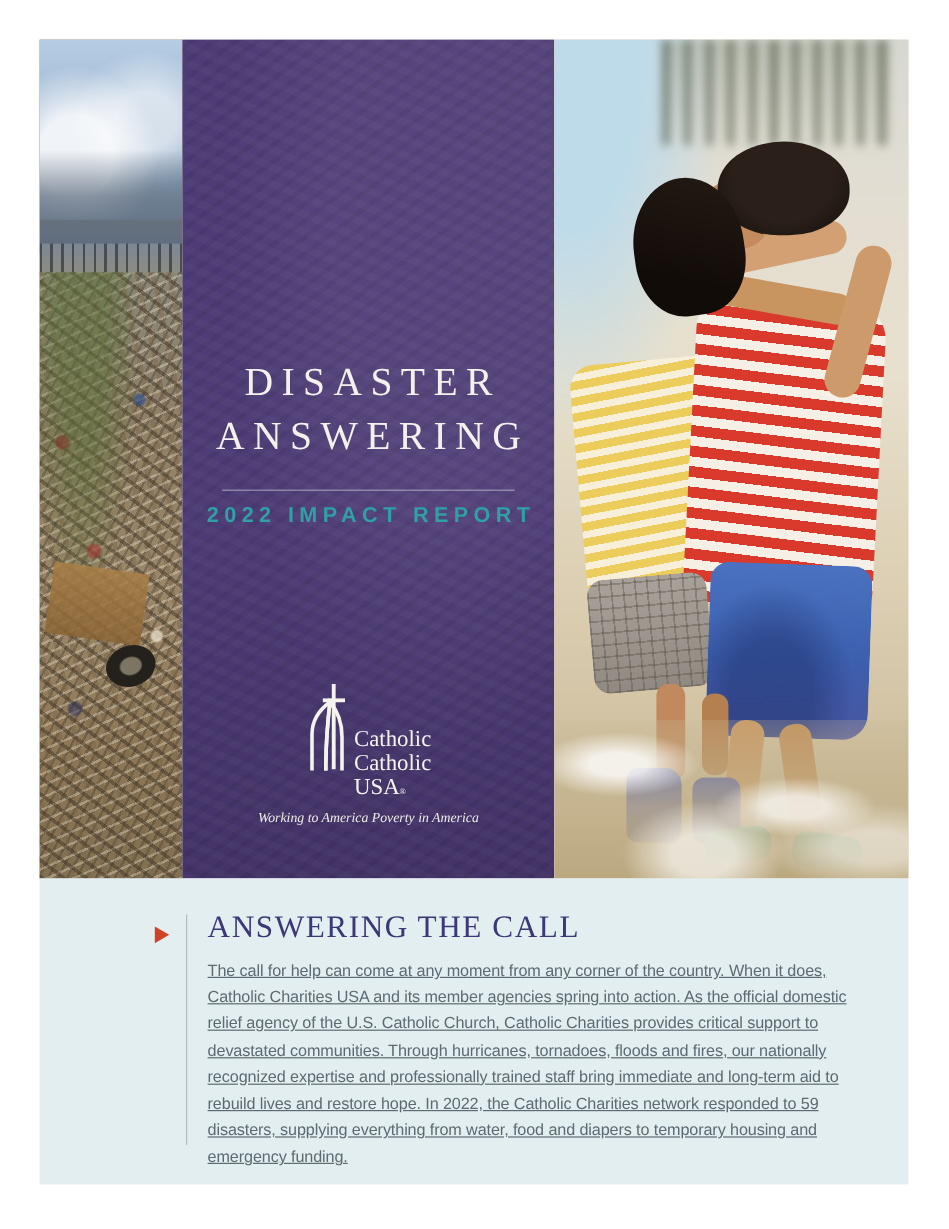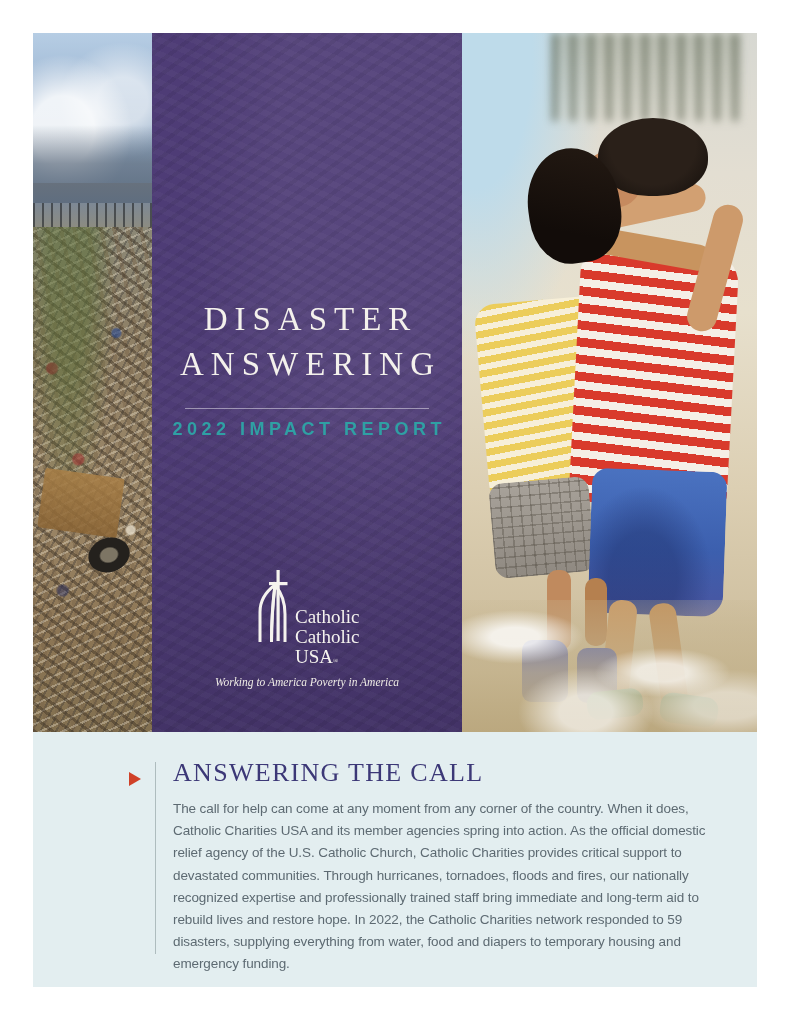--- a/index.html
+++ b/index.html
@@ -130,21 +130,21 @@
 
   
   .info-panel{position:absolute;left:33px;top:732px;width:724px;height:255px;background:#e3eef0;}
   .bullet{position:absolute;left:96px;top:40px;width:0;height:0;
     border-left:12px solid #d04128;border-top:7px solid transparent;border-bottom:7px solid transparent;}
   .v-rule{position:absolute;left:122px;top:30px;width:1px;height:192px;background:#aebcbe;}
   .section-heading{position:absolute;left:140px;top:26px;margin:0;
     font-family:"Liberation Serif",serif;font-weight:400;font-size:26px;letter-spacing:1.3px;
     color:#3c3877;}
   .section-body{position:absolute;left:140px;top:66px;width:560px;margin:0;
-    font-size:13.5px;line-height:22.2px;letter-spacing:-.1px;color:#5d6a72;}
+    font-size:13.5px;line-height:22.2px;letter-spacing:-.1px;color:#5d6a72;text-decoration:underline;}
 </style>
 </head>
 <body>
 
 <div class="page">
 
   <div class="collage">
 
     <div class="photo-left">
       <div class="lp-sky"></div>

